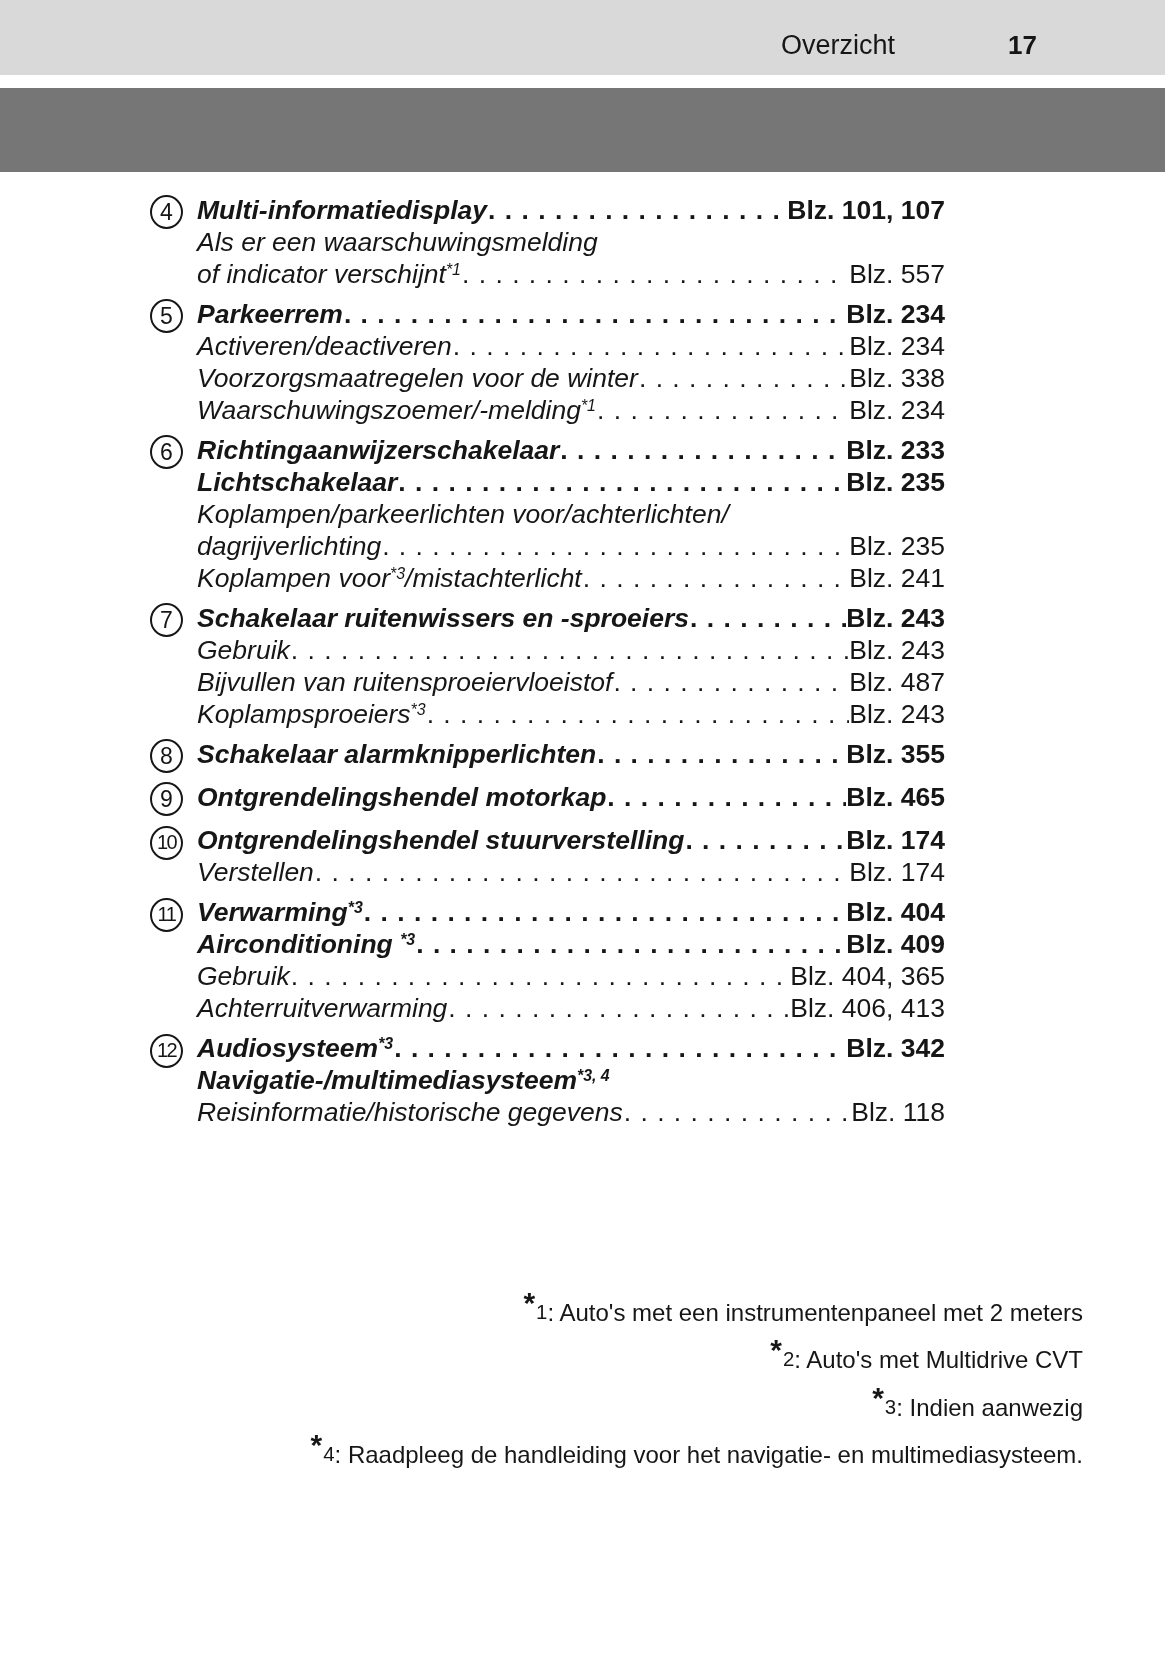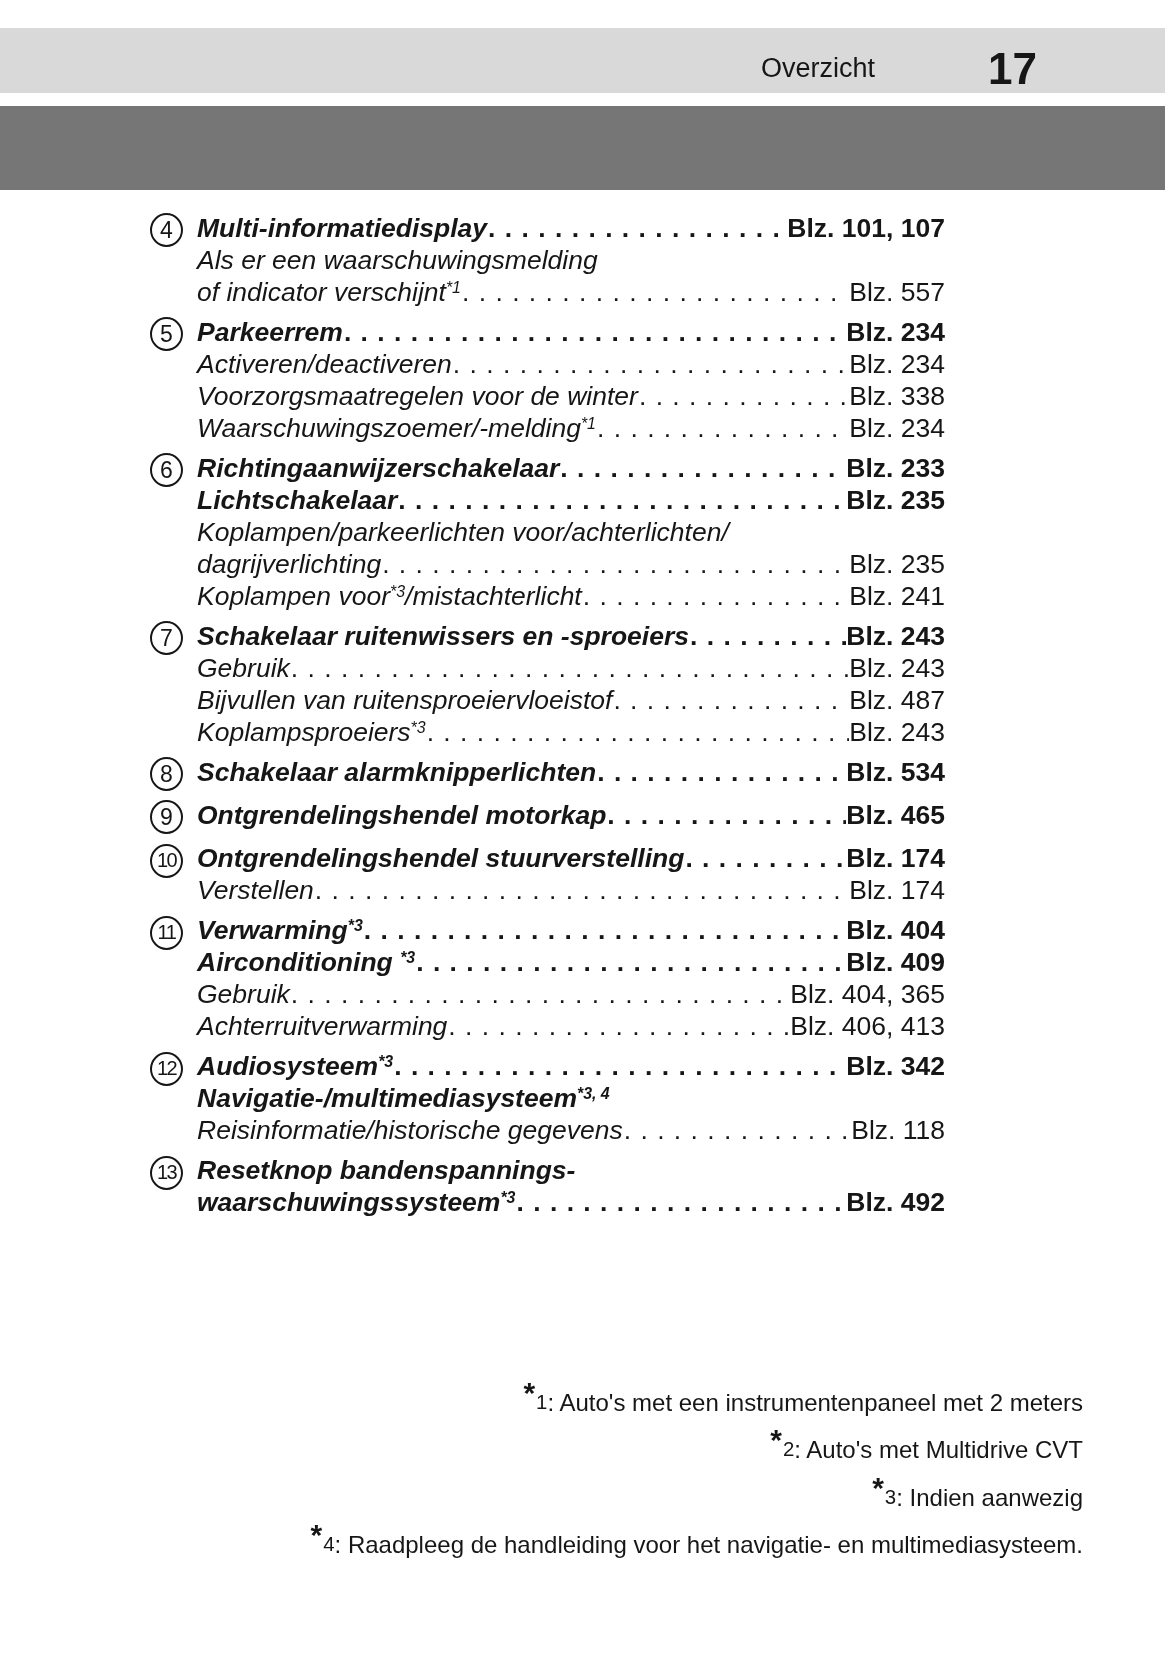--- a/index.html
+++ b/index.html
@@ -6,26 +6,26 @@
   body{
     width:1165px;height:1653px;
     background:#ffffff;
     font-family:"Liberation Sans", sans-serif;
     color:#161616;
     position:relative;
     overflow:hidden;
   }
   
   .header-band{
-    height:65px;background:#d9d9d9;
+    height:75px;background:#d9d9d9;
     display:flex;justify-content:flex-end;align-items:center;
-    box-sizing:border-box;padding:16px 128px 0 0;gap:113px;margin-top:28px;
+    box-sizing:border-box;padding:16px 128px 0 0;gap:113px;
   }
   .section-title{font-size:27px;}
-  .page-number{font-size:44px;font-weight:bold;}
+  .page-number{font-size:26px;font-weight:bold;}
   
   .gray-band{margin-top:13px;height:84px;background:#767676;}
   
   .toc{margin:22px 0 0 150px;width:795px;font-size:26.5px;}
   .toc-item{display:flex;margin-top:8px;}
   .toc-item.first{margin-top:0;}
   .num-col{width:47px;flex-shrink:0;padding-top:1px;}
   .circle{
     display:inline-flex;align-items:center;justify-content:center;
     width:33px;height:34px;border:2.5px solid #161616;border-radius:50%;
@@ -157,21 +157,21 @@
           <span class="pages">Blz. 243</span>
         </div>
       </div>
     </div>
     <div class="toc-item">
       <div class="num-col"><span class="circle">8</span></div>
       <div class="item-body">
         <div class="line bold">
           <span class="lbl"><span>Schakelaar alarmknipperlichten </span></span>
           <span class="leader"></span>
-          <span class="pages">Blz. 534</span>
+          <span class="pages">Blz. 355</span>
         </div>
       </div>
     </div>
     <div class="toc-item">
       <div class="num-col"><span class="circle">9</span></div>
       <div class="item-body">
         <div class="line bold">
           <span class="lbl"><span>Ontgrendelingshendel motorkap</span></span>
           <span class="leader"></span>
           <span class="pages">Blz. 465</span>
@@ -226,33 +226,20 @@
           <span class="leader"></span>
           <span class="pages">Blz. 342</span>
         </div>
         <div class="line bold">
           <span class="lbl"><span>Navigatie-/multimediasysteem</span><sup class="sp">*3, 4</sup></span>
         </div>
         <div class="line">
           <span class="lbl"><span>Reisinformatie/historische gegevens</span></span>
           <span class="leader"></span>
           <span class="pages">Blz. 118</span>
-        </div>
-      </div>
-    </div>
-    <div class="toc-item">
-      <div class="num-col"><span class="circle two">13</span></div>
-      <div class="item-body">
-        <div class="line bold">
-          <span class="lbl"><span>Resetknop bandenspannings-</span></span>
-        </div>
-        <div class="line bold">
-          <span class="lbl"><span>waarschuwingssysteem</span><sup class="sp">*3</sup><span> </span></span>
-          <span class="leader"></span>
-          <span class="pages">Blz. 492</span>
         </div>
       </div>
     </div>
   </div>
 
 <div class="footnotes">
     <div class="fn-line"><span class="fn-ast">*</span><span class="fn-num">1</span><span class="fn-text">: Auto's met een instrumentenpaneel met 2 meters</span></div>
     <div class="fn-line"><span class="fn-ast">*</span><span class="fn-num">2</span><span class="fn-text">: Auto's met Multidrive CVT</span></div>
     <div class="fn-line"><span class="fn-ast">*</span><span class="fn-num">3</span><span class="fn-text">: Indien aanwezig</span></div>
     <div class="fn-line"><span class="fn-ast">*</span><span class="fn-num">4</span><span class="fn-text">: Raadpleeg de handleiding voor het navigatie- en multimediasysteem.</span></div>

